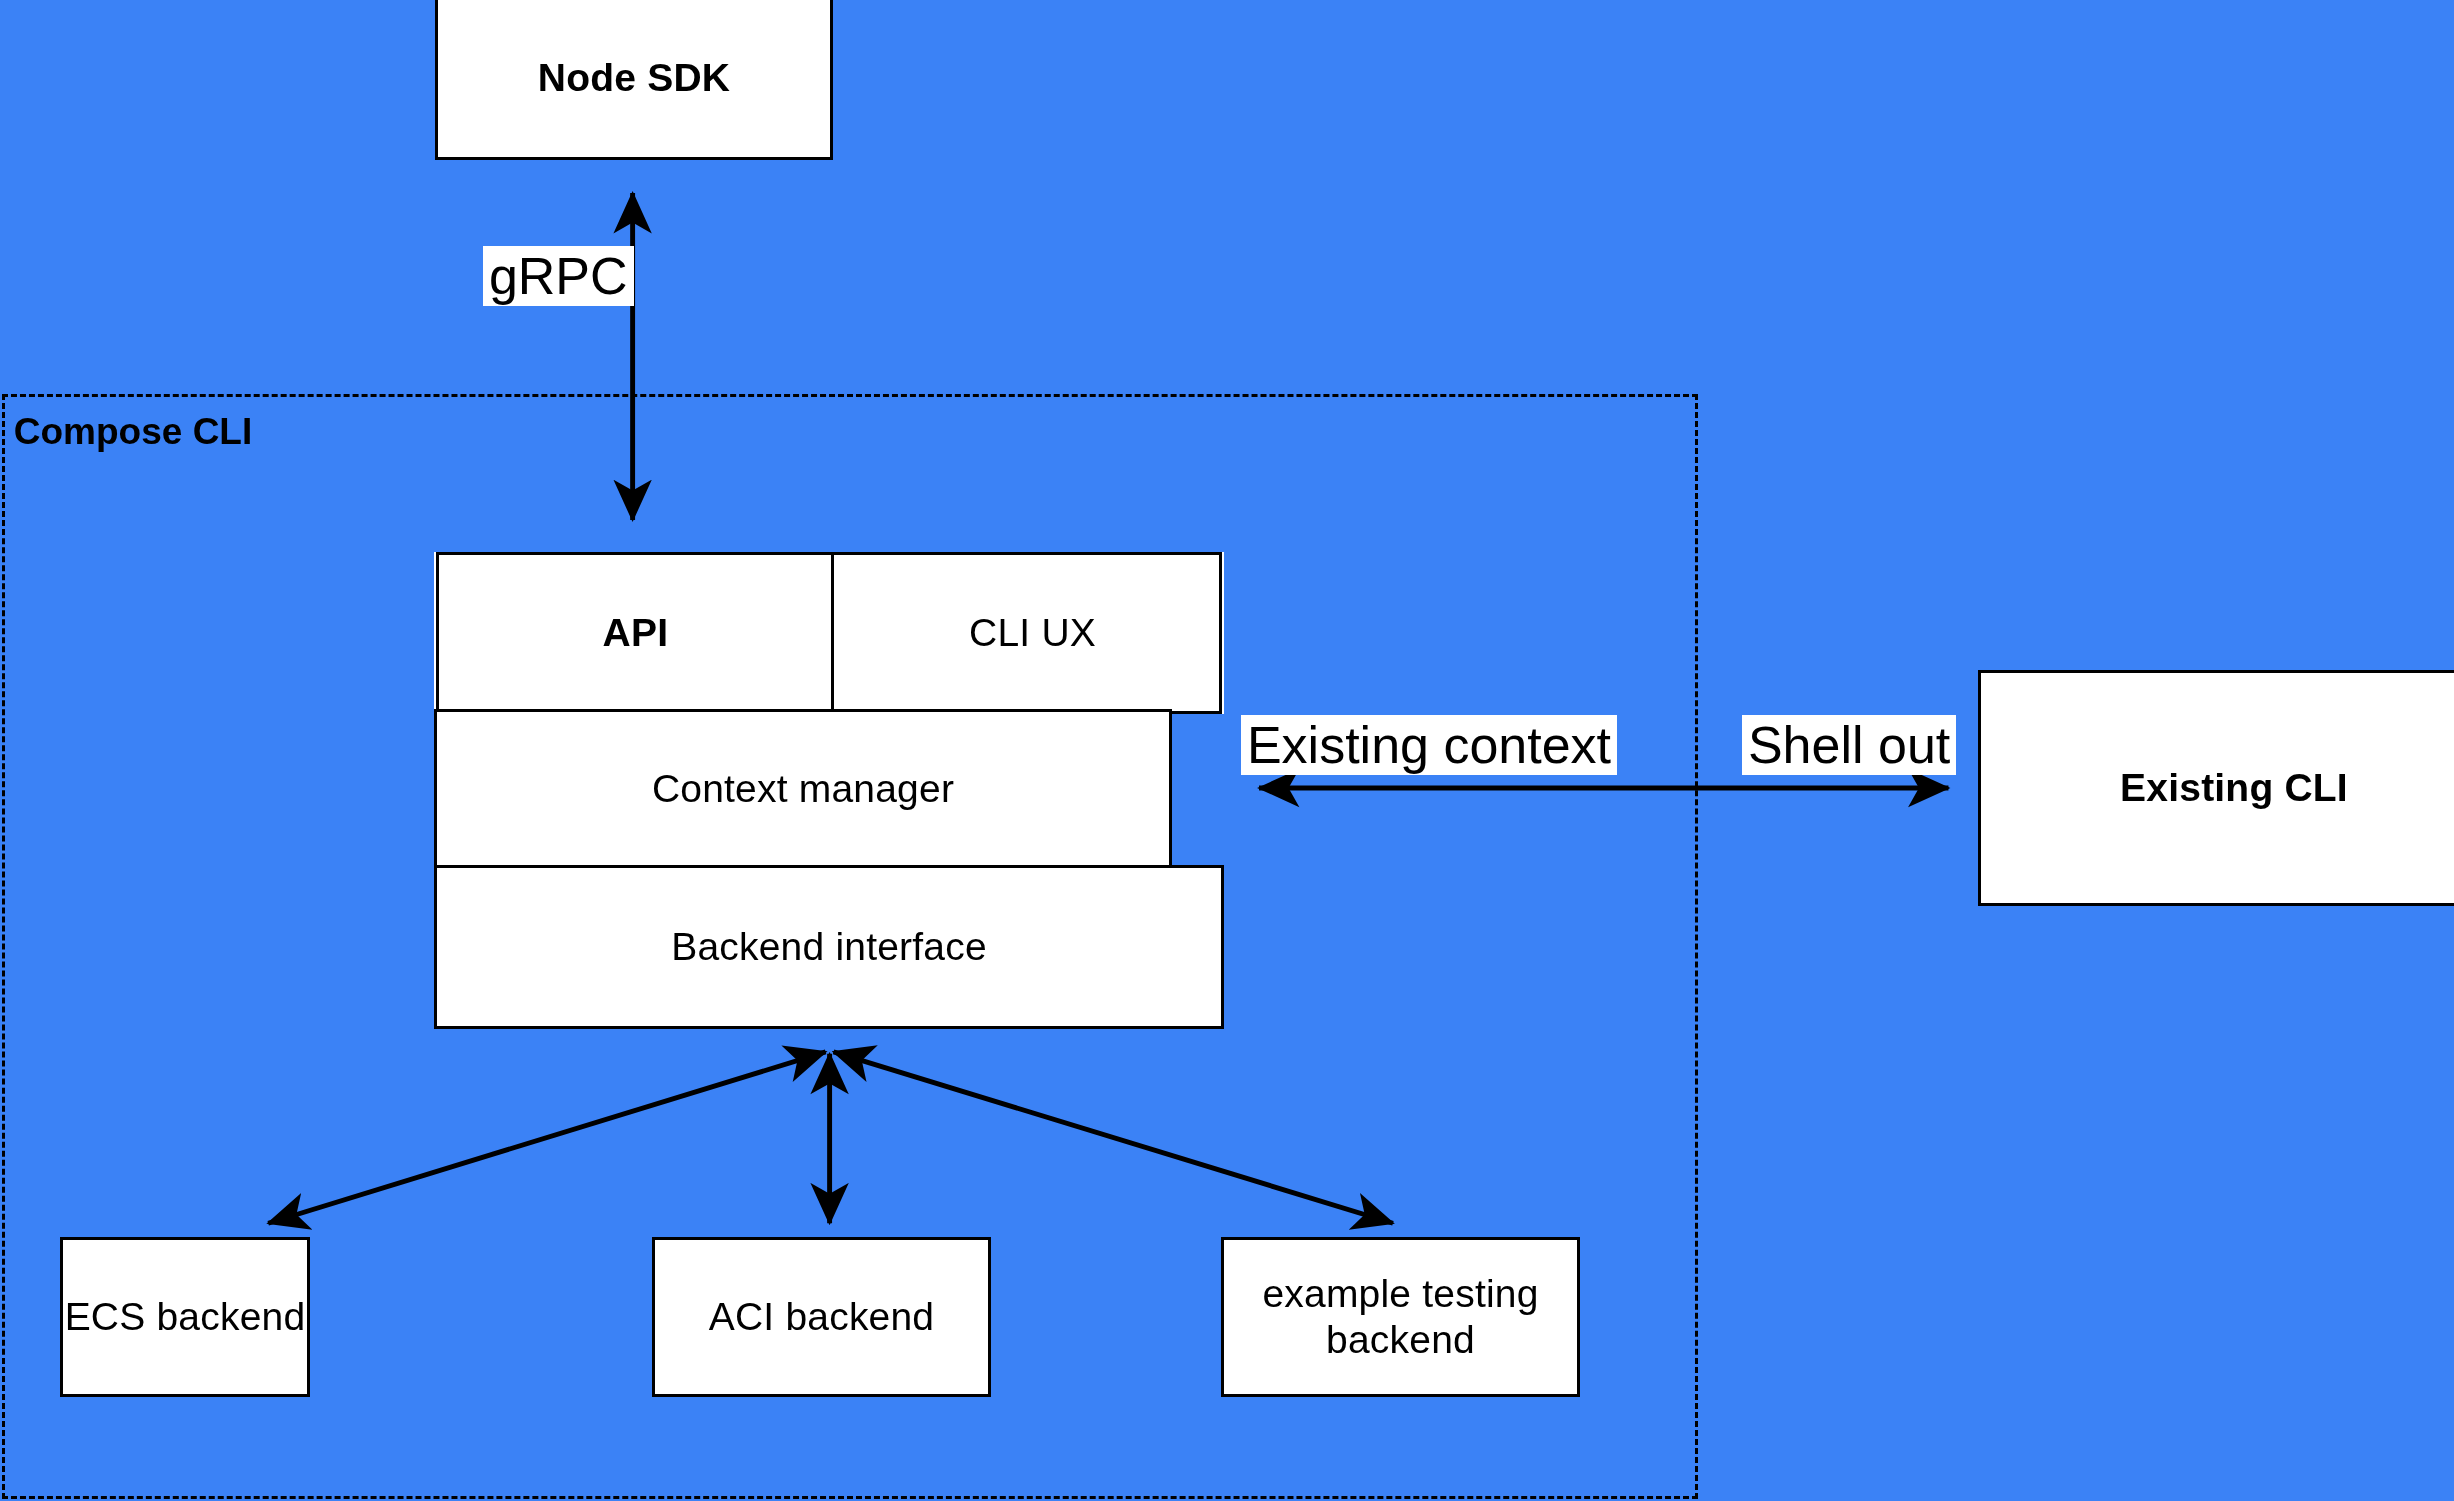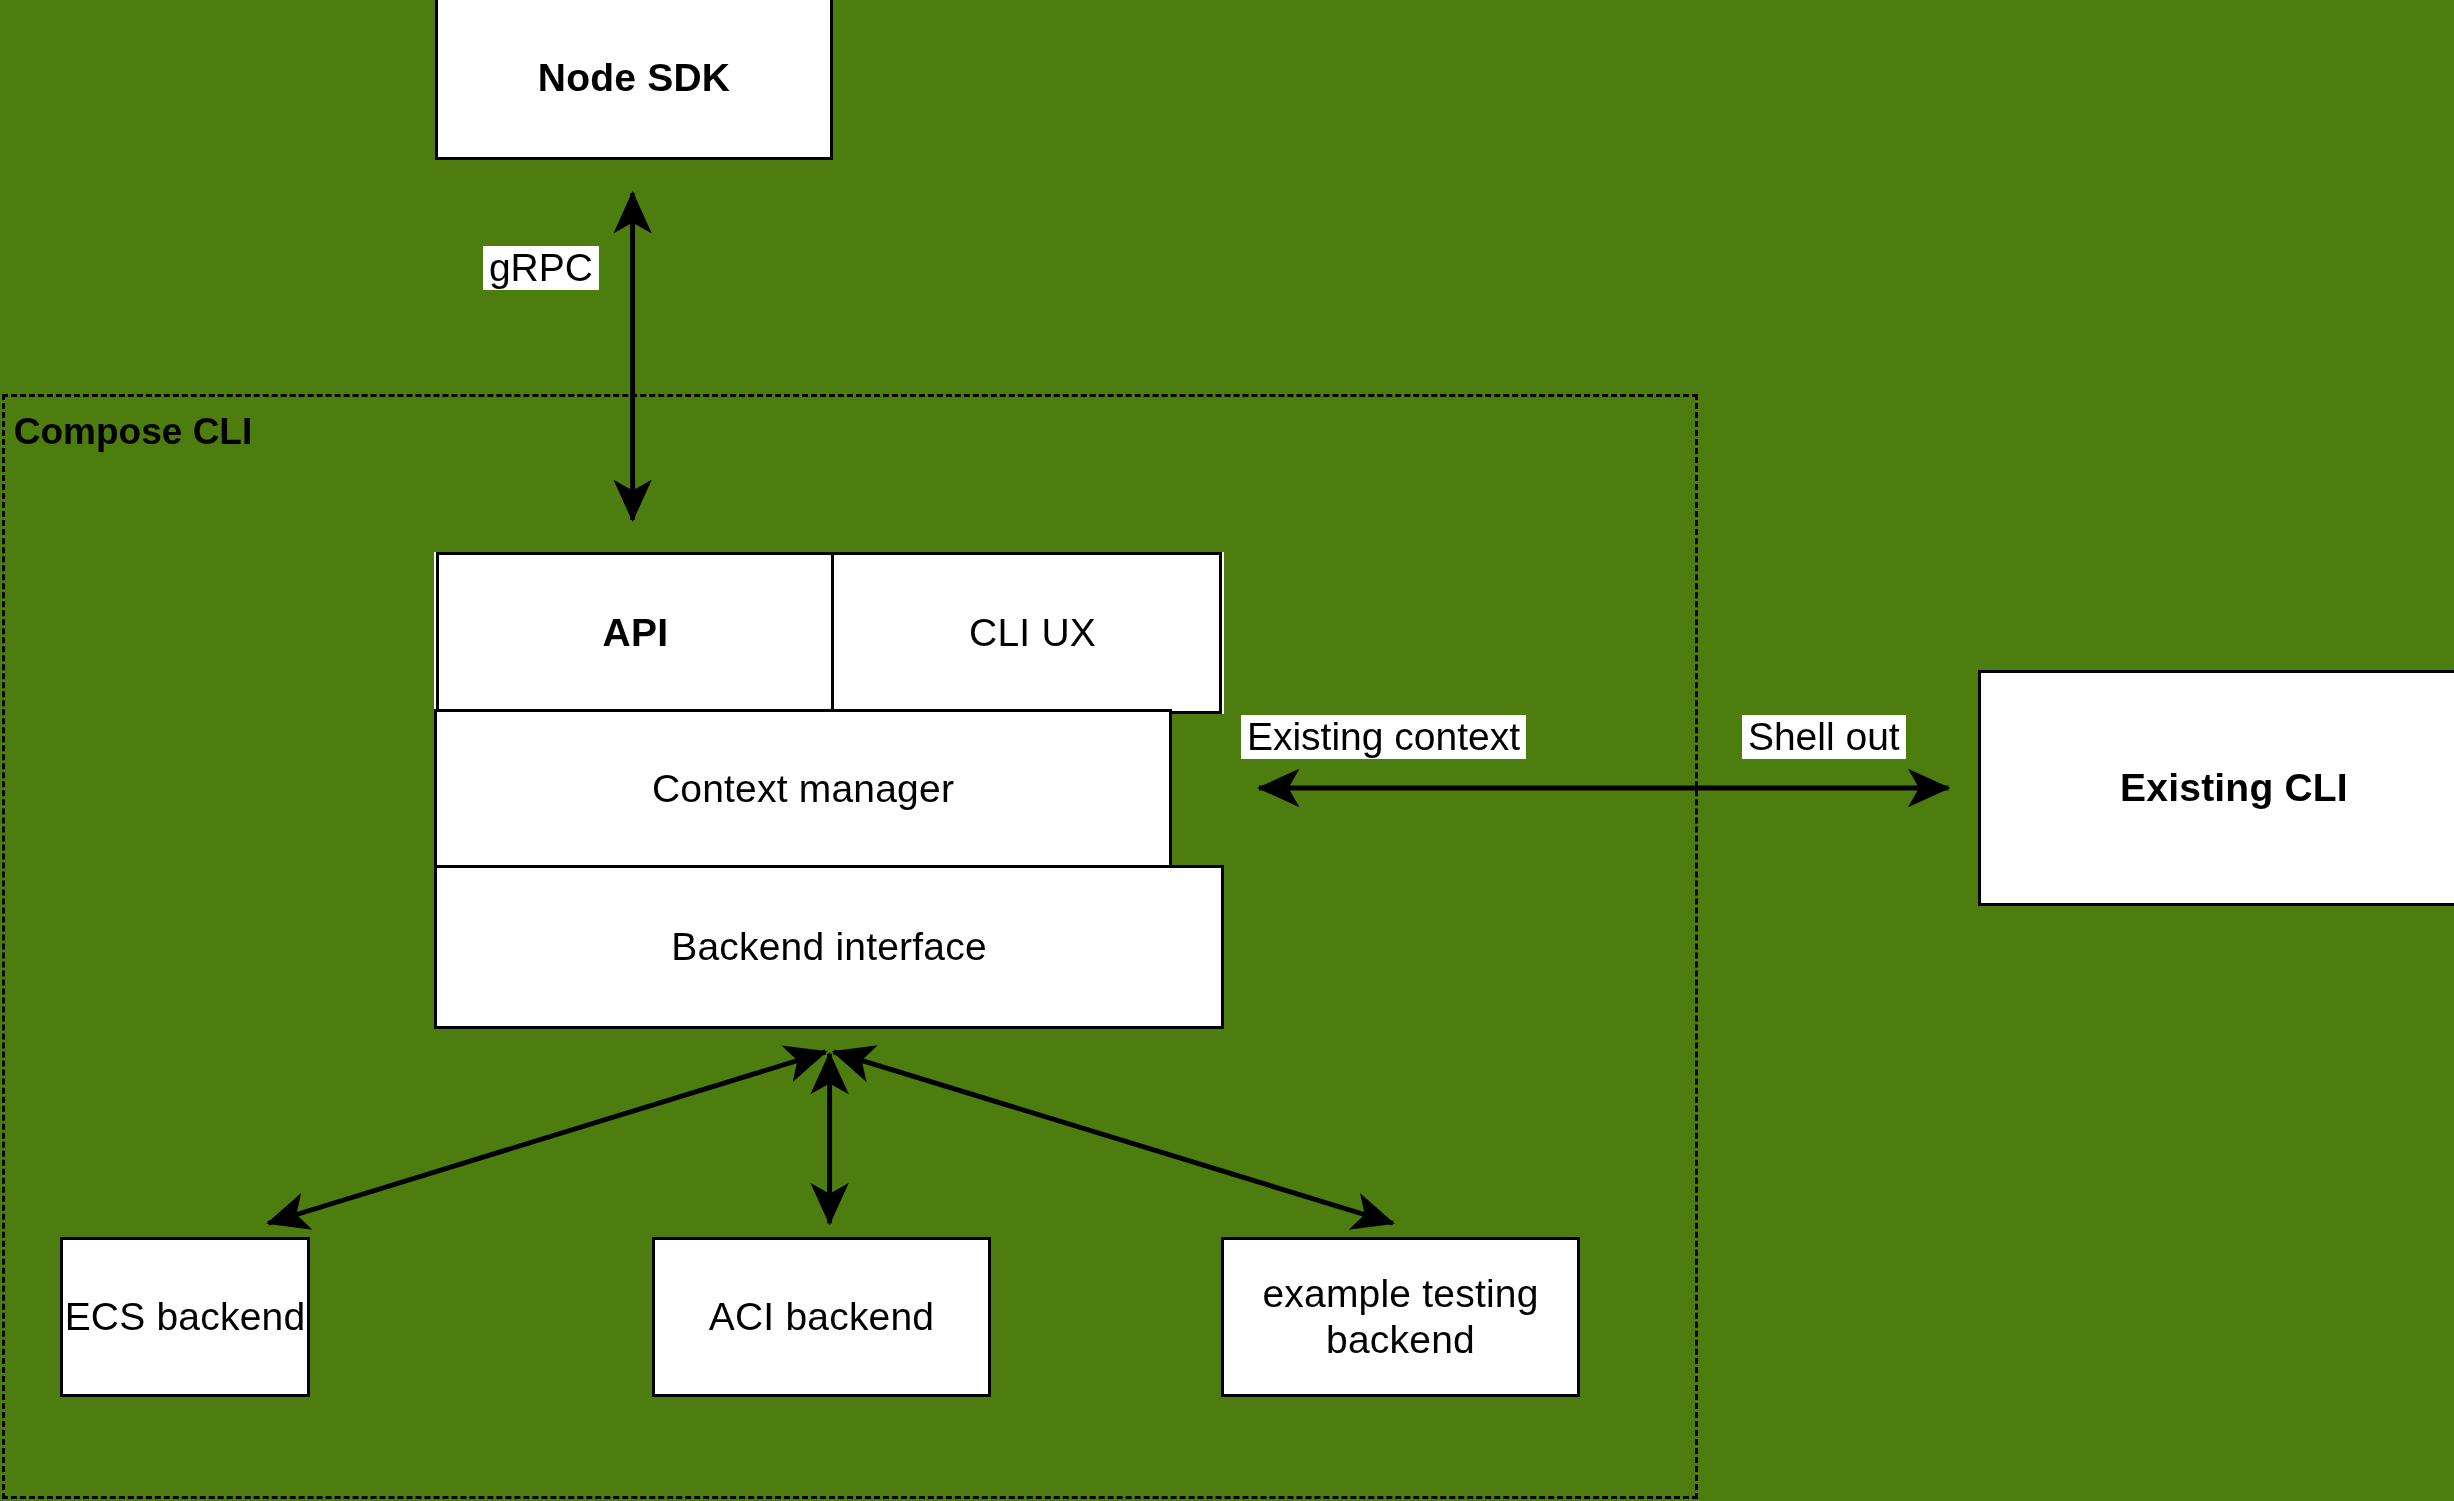--- a/index.html
+++ b/index.html
@@ -4,21 +4,21 @@
 <style>
   html, body {
     margin: 0;
     padding: 0;
     background: #ffffff;
   }
   #canvas {
     position: relative;
     width: 2455px;
     height: 1501px;
-    background: #4d7c0f;
+    background: #3b82f6;
     font-family: "Liberation Sans", sans-serif;
     overflow: hidden;
   }
   #diagram-svg {
     position: absolute;
     left: 0;
     top: 0;
     width: 2455px;
     height: 1501px;
   }
@@ -51,21 +51,21 @@
   .group-title {
     position: absolute;
     font-size: 37px;
     font-weight: bold;
     color: #000000;
     white-space: nowrap;
     text-align: center;
   }
   .edge-label {
     position: absolute;
-    font-size: 39px;
+    font-size: 52px;
     color: #000000;
     white-space: nowrap;
     background: #ffffff;
     padding: 0 5.9px;
     text-align: right;
   }
   .stack-row {
     position: absolute;
     box-sizing: border-box;
     border: 3.9px solid #000000;

